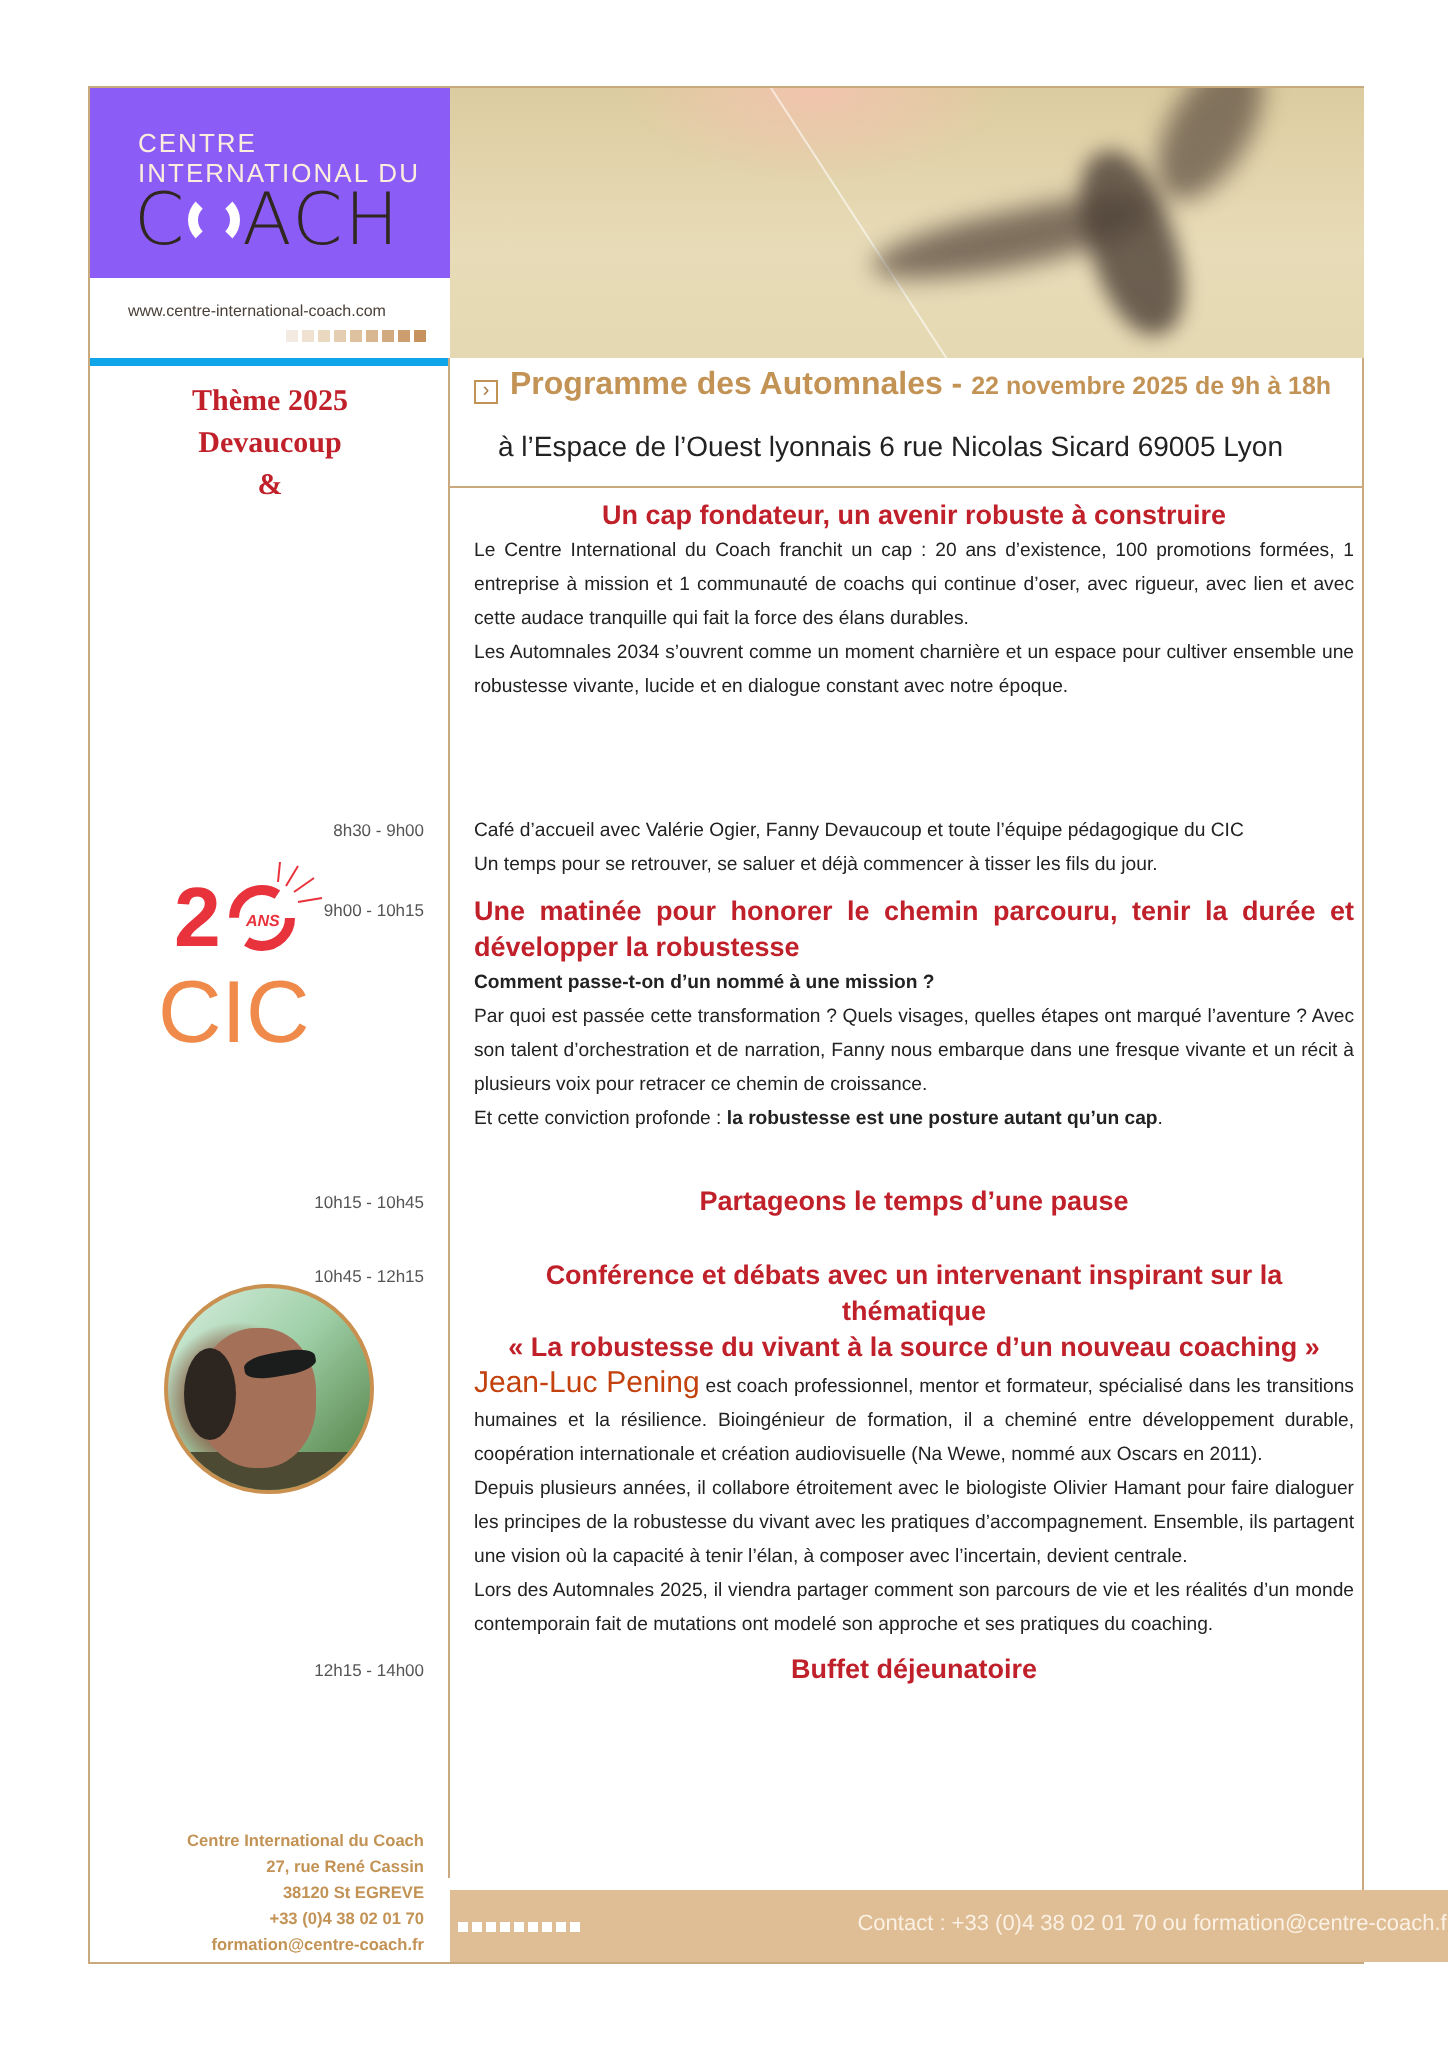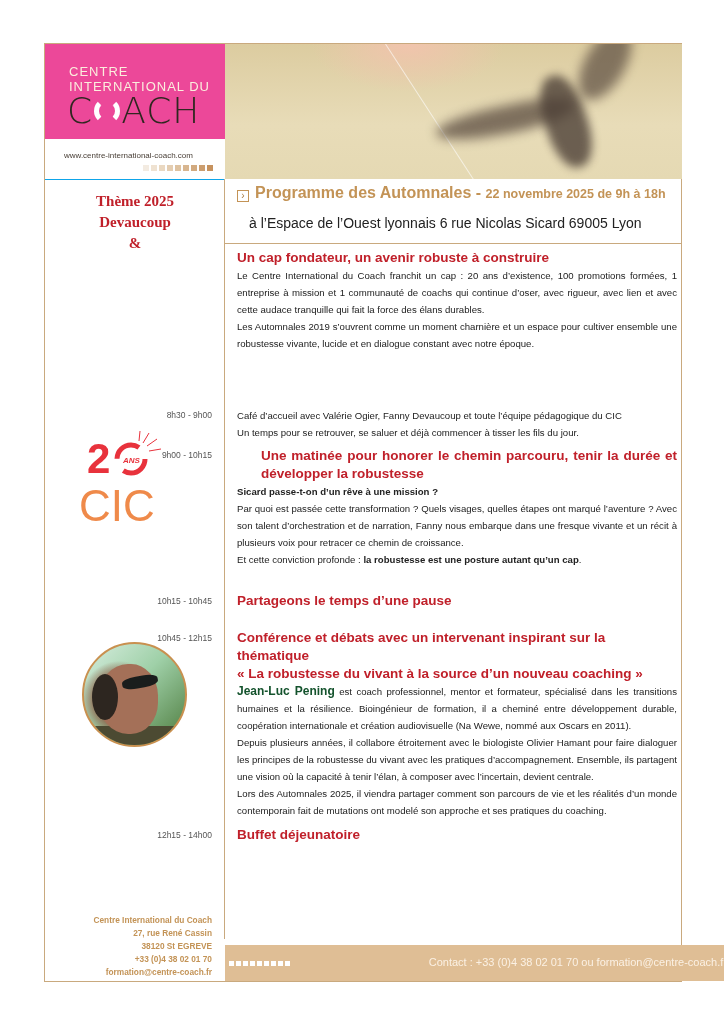--- a/index.html
+++ b/index.html
@@ -1,26 +1,26 @@
 <!DOCTYPE html>
 <html><head>
 <meta charset="utf-8">
 <style>
   html, body { margin: 0; padding: 0; background: #ffffff; }
   body { width: 724px; height: 1024px; position: relative; overflow: hidden; font-family: "Liberation Sans", sans-serif; }
   .page { position: absolute; left: 44px; top: 43px; width: 638px; height: 939px; border: 1px solid #c9a97e; box-sizing: border-box; background: #fff; }
 
   
-  .logo-box { position: absolute; left: 0; top: 0; width: 180px; height: 95px; background: #ec4899; }
+  .logo-box { position: absolute; left: 0; top: 0; width: 180px; height: 95px; background: #8b5cf6; }
   .logo-l1, .logo-l2 { position: absolute; left: 24px; color: #fbeedd; font-size: 13px; letter-spacing: 1px; }
   .logo-l1 { top: 20px; }
   .logo-l2 { top: 35px; }
   .logo-coach { position: absolute; left: 22px; top: 46px; font-size: 36px; color: #2f2720; letter-spacing: 1px; font-family: "DejaVu Sans", sans-serif; font-weight: 300; }
   .logo-o { display: inline-block; width: 26px; height: 26px; border: 5px solid #fff; border-radius: 50%; box-sizing: border-box; vertical-align: -1px; border-top-color: transparent; border-bottom-color: transparent; margin: 0 1px; }
-  .url-box { position: absolute; left: 0; top: 95px; width: 180px; height: 40px; background: #fff; border-bottom: 1px solid #0ea5e9; }
+  .url-box { position: absolute; left: 0; top: 95px; width: 180px; height: 40px; background: #fff; border-bottom: 4px solid #0ea5e9; }
   .url-text { position: absolute; left: 19px; top: 12px; font-size: 8px; color: #4a4038; }
   .squares { position: absolute; right: 12px; top: 26px; display: flex; gap: 2px; }
   .squares span { width: 6px; height: 6px; display: block; }
   .banner { position: absolute; left: 180px; top: 0; width: 457px; height: 135px; overflow: hidden;
     background: radial-gradient(ellipse at 40% 0%, #f1c4ad 0%, rgba(241,196,173,0) 25%), linear-gradient(180deg, #dccca0 0%, #e8dcb8 60%, #e5d9b3 100%); }
   .bird-wing1 { position: absolute; left: 210px; top: 62px; width: 140px; height: 28px; background: #5b4c40; border-radius: 50% 40% 50% 60%; transform: rotate(-12deg); filter: blur(6px); opacity: 0.75; }
   .bird-body { position: absolute; left: 320px; top: 30px; width: 42px; height: 95px; background: #4d4037; border-radius: 45%; transform: rotate(-18deg); filter: blur(5px); opacity: 0.8; }
   .bird-wing2 { position: absolute; left: 360px; top: -20px; width: 40px; height: 80px; background: #5b4c40; border-radius: 50%; transform: rotate(30deg); filter: blur(6px); opacity: 0.7; }
   .streak { position: absolute; left: 160px; top: 0; width: 1px; height: 170px; background: rgba(255,255,255,0.6); transform: rotate(-33deg); transform-origin: top; }
 
@@ -40,24 +40,24 @@
   
   .main { position: absolute; left: 180px; top: 135px; width: 457px; }
   .prog-head { position: absolute; left: 0; top: 0; width: 457px; height: 64px; border-bottom: 1px solid #c9a97e; }
   .arrow-box { position: absolute; left: 12px; top: 11px; width: 12px; height: 12px; border: 1px solid #c39356; box-sizing: border-box; color: #a87a42; font-size: 10px; line-height: 10px; text-align: center; }
   .prog-title { position: absolute; left: 30px; top: 5px; font-size: 16px; font-weight: bold; color: #c39356; white-space: nowrap; }
   .prog-title .date { font-size: 12.5px; }
   .prog-venue { position: absolute; left: 24px; top: 36px; font-size: 14px; color: #222; white-space: nowrap; }
 
   .content { position: absolute; left: 12px; width: 440px; font-size: 9.6px; line-height: 17px; color: #222; }
   .content p { margin: 0; text-align: justify; }
-  .h-red { color: #c0202a; font-weight: bold; font-size: 13.5px; line-height: 18px; }
-  .h-red-j { text-align: justify; text-align-last: left; margin-left: 24px; }
+  .h-red { color: #c0202a; font-weight: bold; font-size: 13.5px; line-height: 18px; text-align: center; }
+  .h-red-j { text-align: justify; text-align-last: left; }
   .bold { font-weight: bold; margin-top: 32px; }
-  .speaker { color: #14532d; font-weight: bold; font-size: 12px; }
+  .speaker { color: #c2410c; font-weight: normal; font-size: 15px; }
 
   
   .footer { position: absolute; left: 180px; top: 901px; width: 514px; height: 36px; background: #dfbe95; }
   .foot-dots { position: absolute; left: 4px; top: 16px; display: flex; gap: 2px; }
   .foot-dots span { width: 5px; height: 5px; background: #fff; display: block; }
   .foot-contact { position: absolute; right: 12px; top: 11px; color: #fbf1e4; font-size: 11px; }
 </style>
 </head>
 <body>
 
@@ -135,31 +135,31 @@
   <div class="main">
     <div class="prog-head">
       <div class="arrow-box">›</div>
       <div class="prog-title"><span>Programme des Automnales</span><span> - </span><span class="date">22 novembre 2025 de 9h à 18h</span></div>
       <div class="prog-venue">à l’Espace de l’Ouest lyonnais 6 rue Nicolas Sicard 69005 Lyon</div>
     </div>
 
     <div class="content" style="top:70px">
       <div class="h-red">Un cap fondateur, un avenir robuste à construire</div>
       <p>Le Centre International du Coach franchit un cap : 20 ans d’existence, 100 promotions formées, 1 entreprise à mission et 1 communauté de coachs qui continue d’oser, avec rigueur, avec lien et avec cette audace tranquille qui fait la force des élans durables.</p>
-      <p>Les Automnales 2019 s’ouvrent comme un moment charnière et un espace pour cultiver ensemble une robustesse vivante, lucide et en dialogue constant avec notre époque.</p>
+      <p>Les Automnales 2034 s’ouvrent comme un moment charnière et un espace pour cultiver ensemble une robustesse vivante, lucide et en dialogue constant avec notre époque.</p>
     </div>
 
     <div class="content" style="top:228px">
       <p>Café d’accueil avec Valérie Ogier, Fanny Devaucoup et toute l’équipe pédagogique du CIC</p>
       <p>Un temps pour se retrouver, se saluer et déjà commencer à tisser les fils du jour.</p>
     </div>
 
     <div class="content" style="top:268px">
       <div class="h-red h-red-j">Une matinée pour honorer le chemin parcouru, tenir la durée et développer la robustesse</div>
-      <p class="bold">Sicard passe-t-on d’un rêve à une mission ?</p>
+      <p class="bold">Comment passe-t-on d’un nommé à une mission ?</p>
       <p>Par quoi est passée cette transformation ? Quels visages, quelles étapes ont marqué l’aventure ? Avec son talent d’orchestration et de narration, Fanny nous embarque dans une fresque vivante et un récit à plusieurs voix pour retracer ce chemin de croissance.</p>
       <p><span>Et cette conviction profonde : </span><span class="bold">la robustesse est une posture autant qu’un cap</span><span>.</span></p>
     </div>
 
     <div class="content" style="top:413px">
       <div class="h-red">Partageons le temps d’une pause</div>
     </div>
 
     <div class="content" style="top:450px">
       <div class="h-red">Conférence et débats avec un intervenant inspirant sur la thématique</div>

